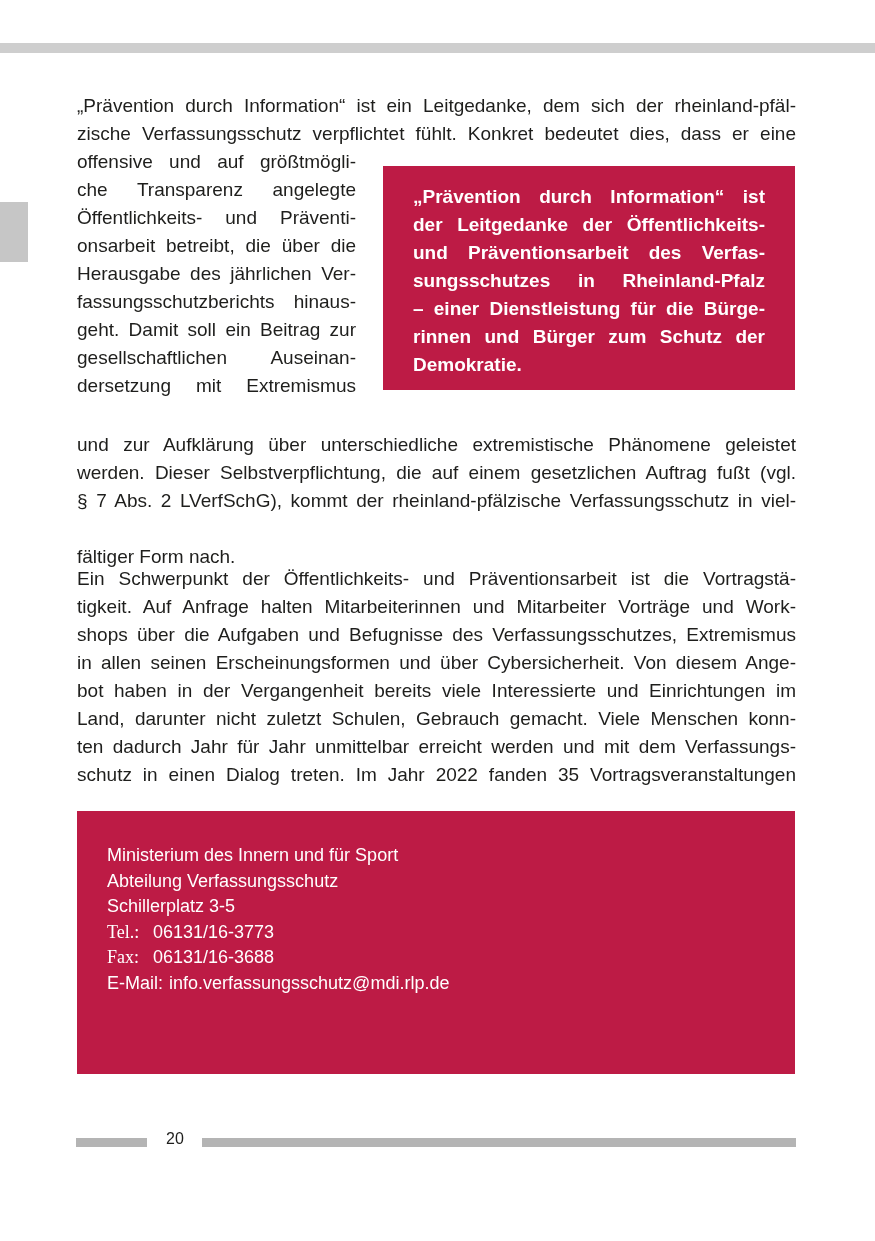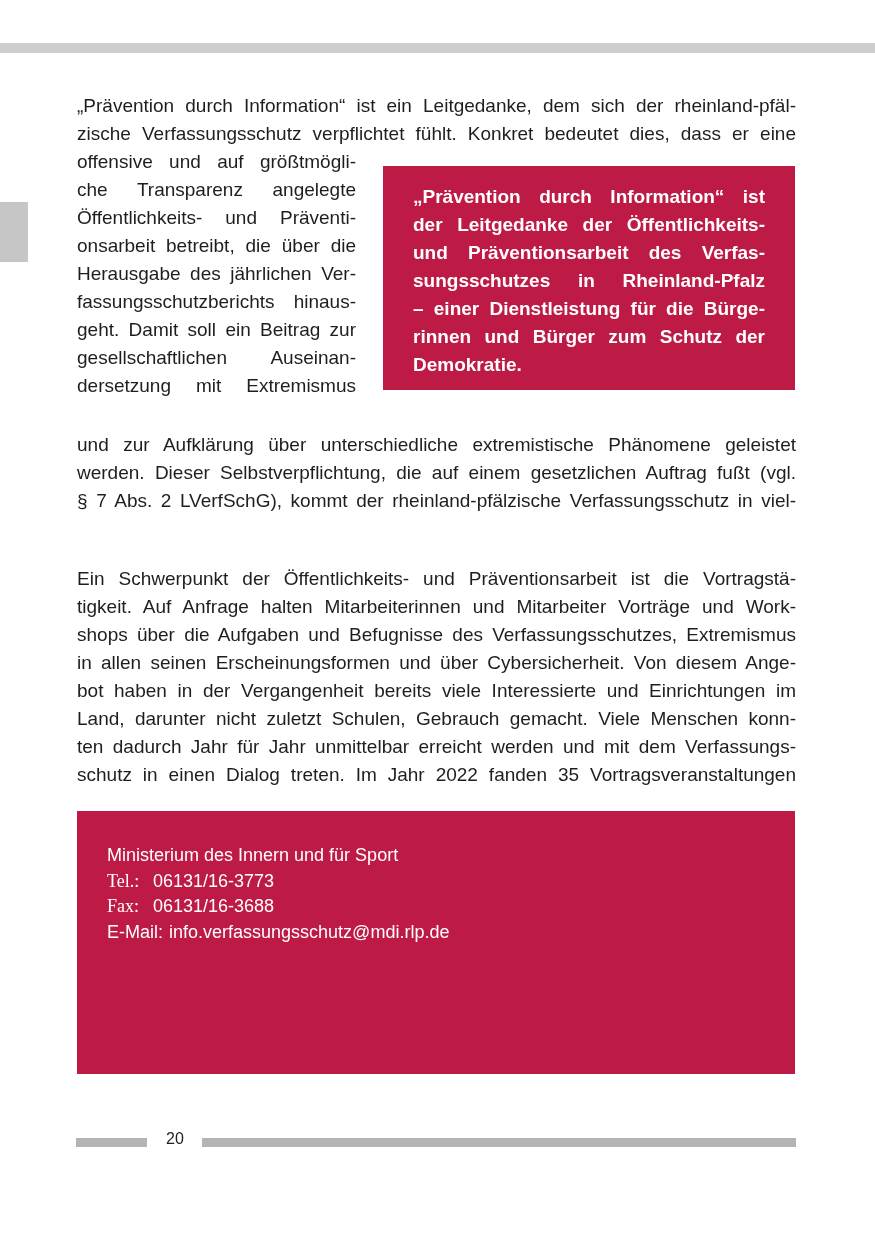--- a/index.html
+++ b/index.html
@@ -92,37 +92,40 @@
 sungsschutzes in Rheinland-Pfalz
 – einer Dienstleistung für die Bürge-
 rinnen und Bürger zum Schutz der</div>
     <div class="txtin lastline">Demokratie.</div>
   </div>
 
   <div class="txt p1-resume">
     <div class="just">und zur Aufklärung über unterschiedliche extremistische Phänomene geleistet
 werden. Dieser Selbstverpflichtung, die auf einem gesetzlichen Auftrag fußt (vgl.
 § 7 Abs. 2 LVerfSchG), kommt der rheinland-pfälzische Verfassungsschutz in viel-</div>
+    <div class="lastline">fältiger Form nach.</div>
   </div>
 
   <div class="txt p2">
     <div class="just">Ein Schwerpunkt der Öffentlichkeits- und Präventionsarbeit ist die Vortragstä-
 tigkeit. Auf Anfrage halten Mitarbeiterinnen und Mitarbeiter Vorträge und Work-
 shops über die Aufgaben und Befugnisse des Verfassungsschutzes, Extremismus
 in allen seinen Erscheinungsformen und über Cybersicherheit. Von diesem Ange-
 bot haben in der Vergangenheit bereits viele Interessierte und Einrichtungen im
 Land, darunter nicht zuletzt Schulen, Gebrauch gemacht. Viele Menschen konn-
 ten dadurch Jahr für Jahr unmittelbar erreicht werden und mit dem Verfassungs-
 schutz in einen Dialog treten. Im Jahr 2022 fanden 35 Vortragsveranstaltungen</div>
     <div class="lastline">mit annähernd 2.000 Teilnehmenden statt.</div>
   </div>
 
   <div class="contact">
     <div class="contact-address">
       <div class="row">Ministerium des Innern und für Sport</div>
+      <div class="row">Abteilung Verfassungsschutz</div>
+      <div class="row">Schillerplatz 3-5</div>
       <div class="row"><span class="lbl">Tel.:</span><span>06131/16-3773</span></div>
       <div class="row"><span class="lbl">Fax:</span><span>06131/16-3688</span></div>
       <div class="row"><span class="lbl-email">E-Mail:</span><span>info.verfassungsschutz@mdi.rlp.de</span></div>
     </div>
   </div>
 
   <div class="footbar left"></div>
   <div class="pagenum">20</div>
   <div class="footbar right"></div>
 

